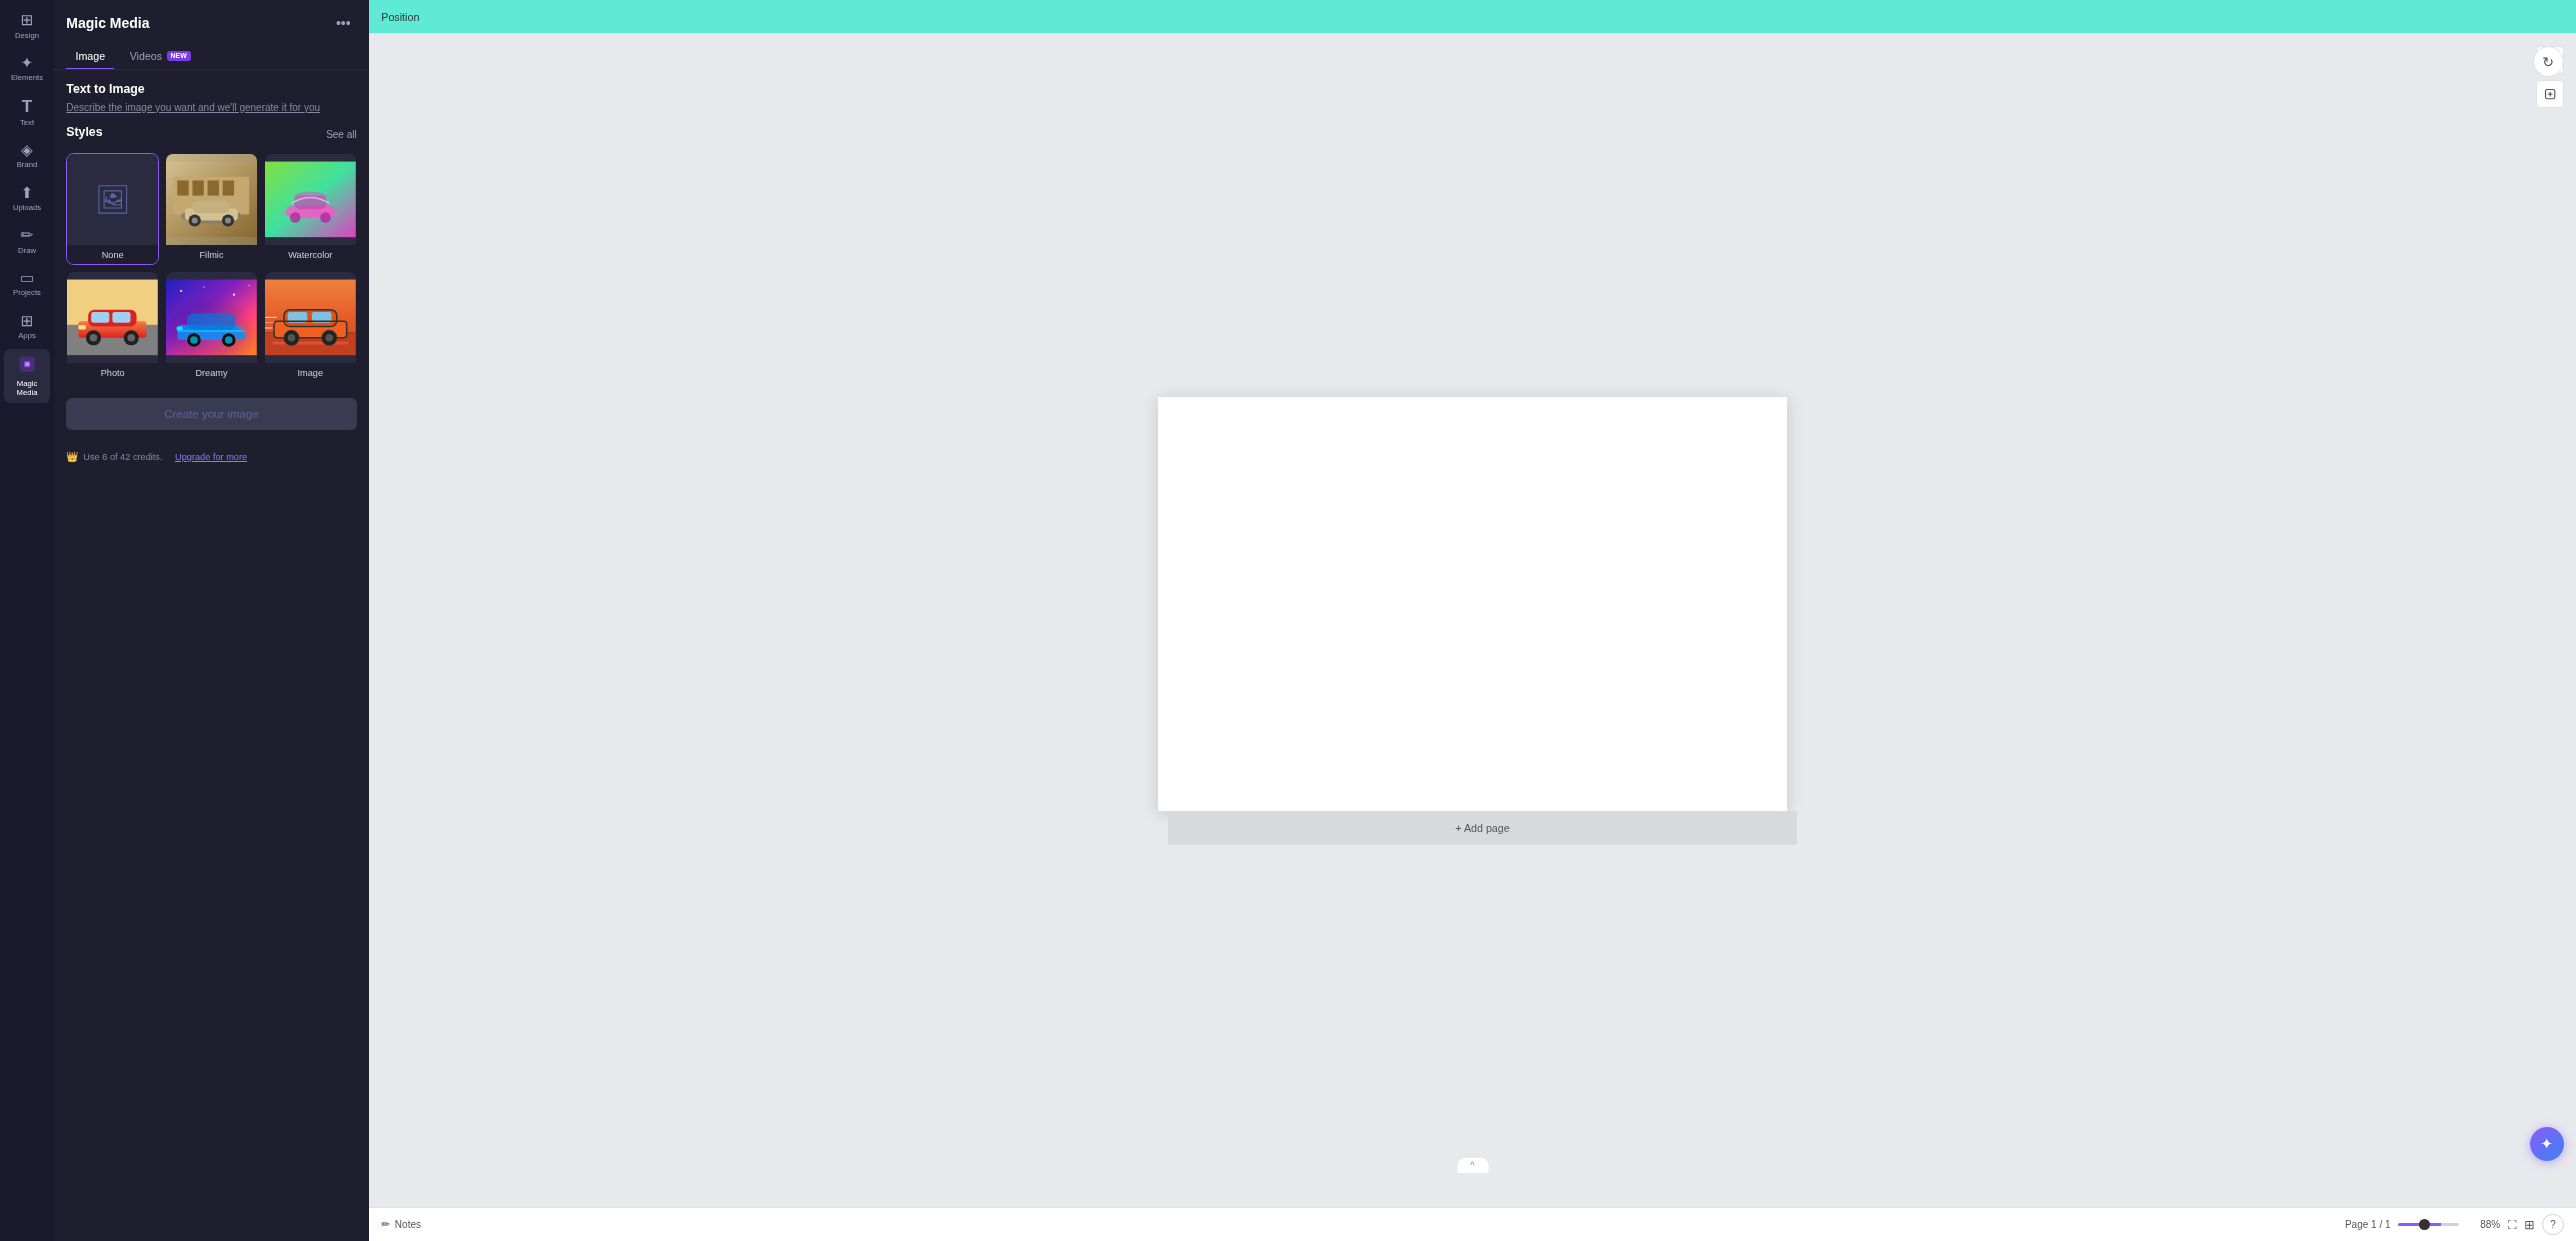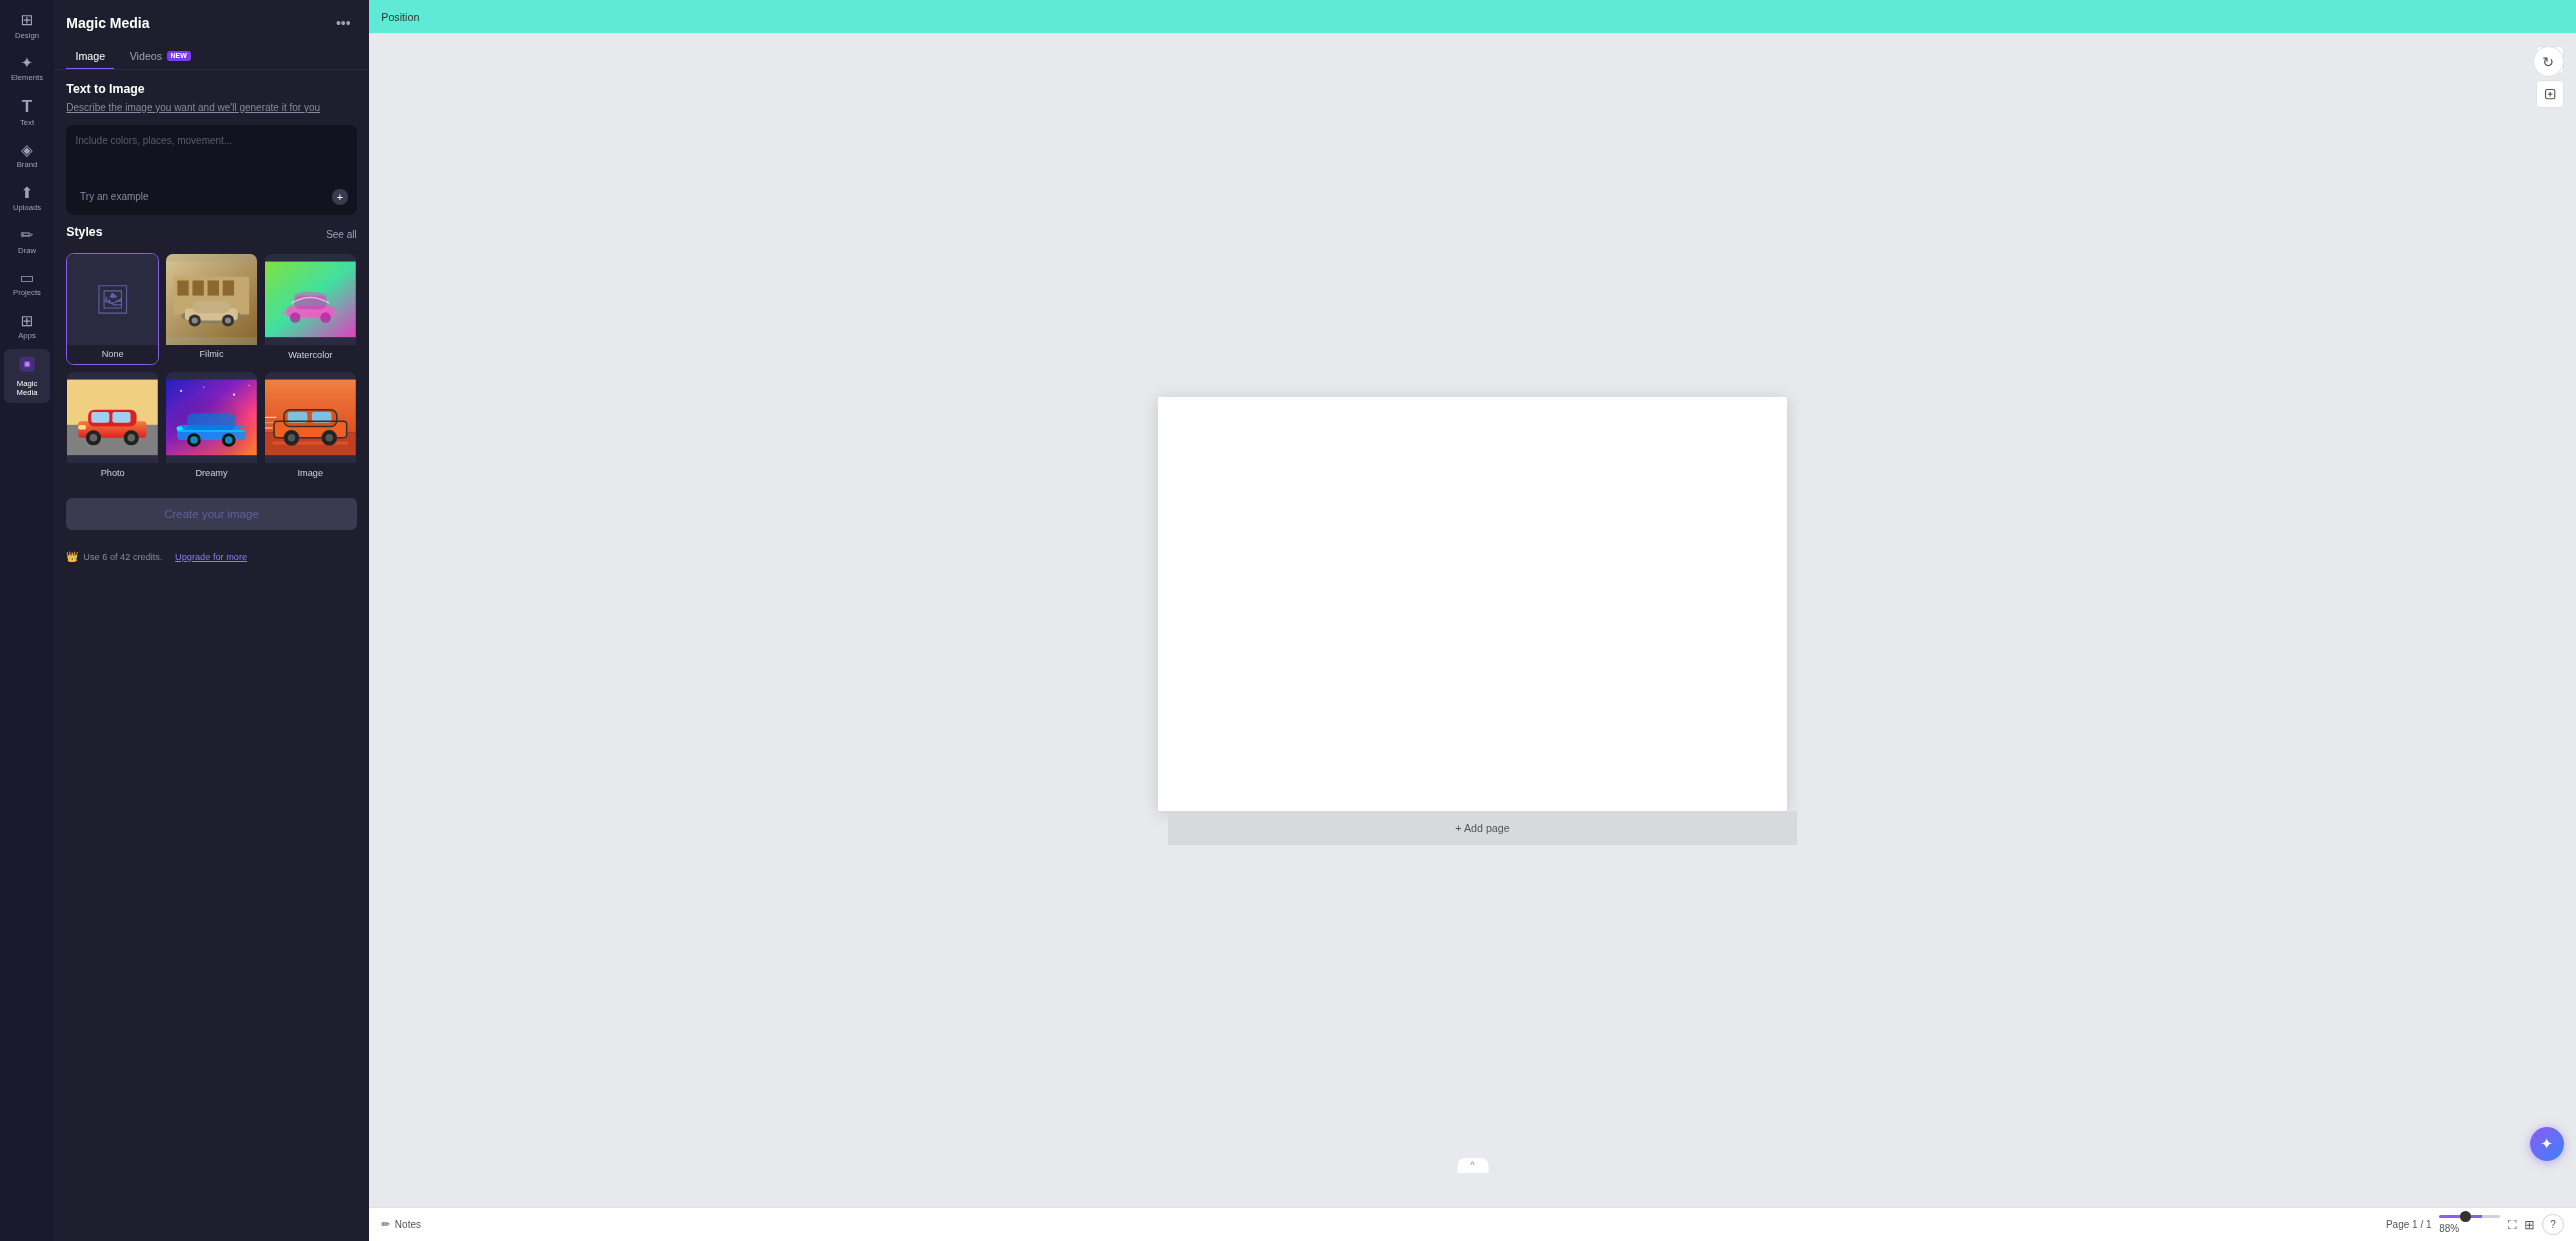--- a/index.html
+++ b/index.html
@@ -349,21 +349,21 @@
       justify-content: space-between;
       padding: 0 12.3px;
       border-top: 0.8px solid #e0e0e8;
       flex-shrink: 0;
     }
     .bottom-left { display: flex; align-items: center; gap: 7.7px; }
     .bottom-right { display: flex; align-items: center; gap: 7.7px; }
     .notes-btn { display: flex; align-items: center; gap: 4.6px; color: #555; font-size: 10px; cursor: pointer; background: none; border: none; }
     .notes-icon { font-size: 10.7px; }
     .page-info { color: #555; font-size: 10px; }
-    .zoom-slider-row { display: flex; align-items: flex-start; gap: 5px; flex-direction: column; }
+    .zoom-slider-row { display: flex; align-items: center; gap: 21px; }
     .zoom-pct { color: #555; font-size: 10px; }
     .zoom-slider {
       width: 61px;
       height: 3.1px;
       appearance: none;
       background: linear-gradient(to right, #8b5cf6 70%, #d0d0e0 70%);
       border-radius: 1.5px;
       outline: none;
       cursor: pointer;
     }
@@ -480,29 +480,20 @@
     <div class="tab">
       <span>Videos</span>
       <span class="tab-badge">NEW</span>
     </div>
   </div>
 
   <div class="panel-content">
     <div class="section-title">Text to Image</div>
     <div class="section-desc">Describe the image you want and we'll generate it for you</div>
 
-    <div class="prompt-box">
-      <textarea class="prompt-textarea" placeholder="Include colors, places, movement..." style=""></textarea>
-      <div class="try-example-row">
-        <button class="try-example-btn">
-          <span>Try an example</span>
-        </button>
-        <div class="try-example-plus">+</div>
-      </div>
-    </div>
 
     <div class="styles-header">
       <span class="section-title">Styles</span>
       <button class="see-all-btn">See all</button>
     </div>
 
     <div class="styles-grid">
 
       <div class="style-card selected">
         <div class="style-card-img" style="background:#2a2a40;">

